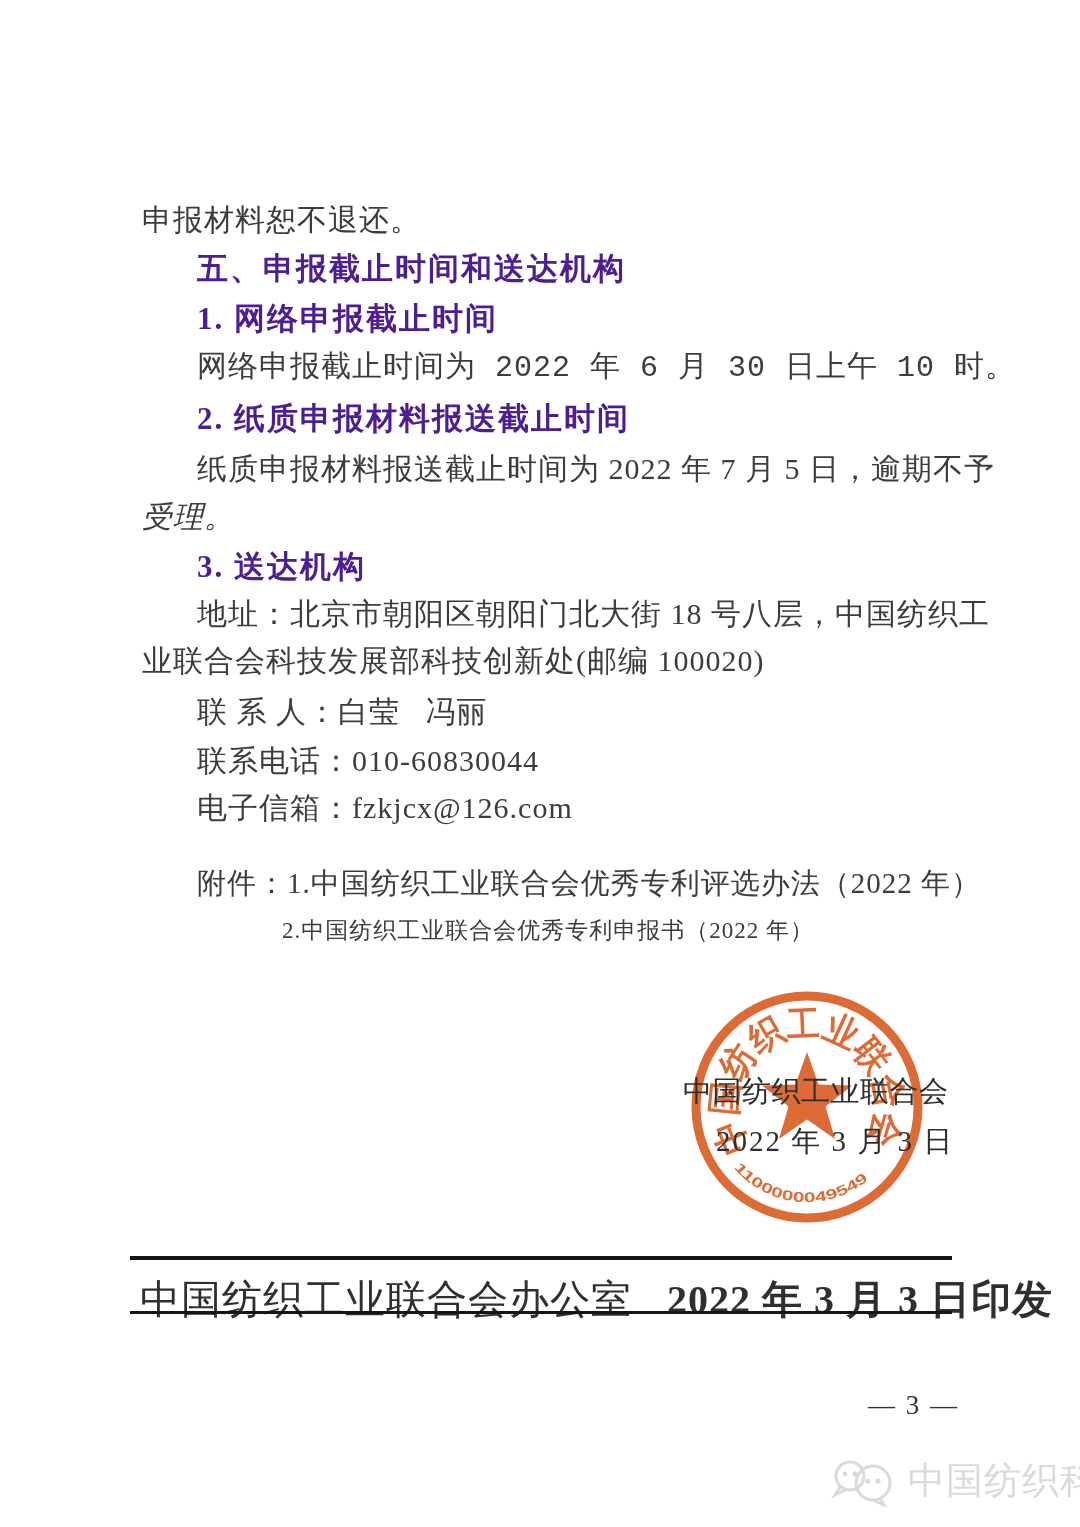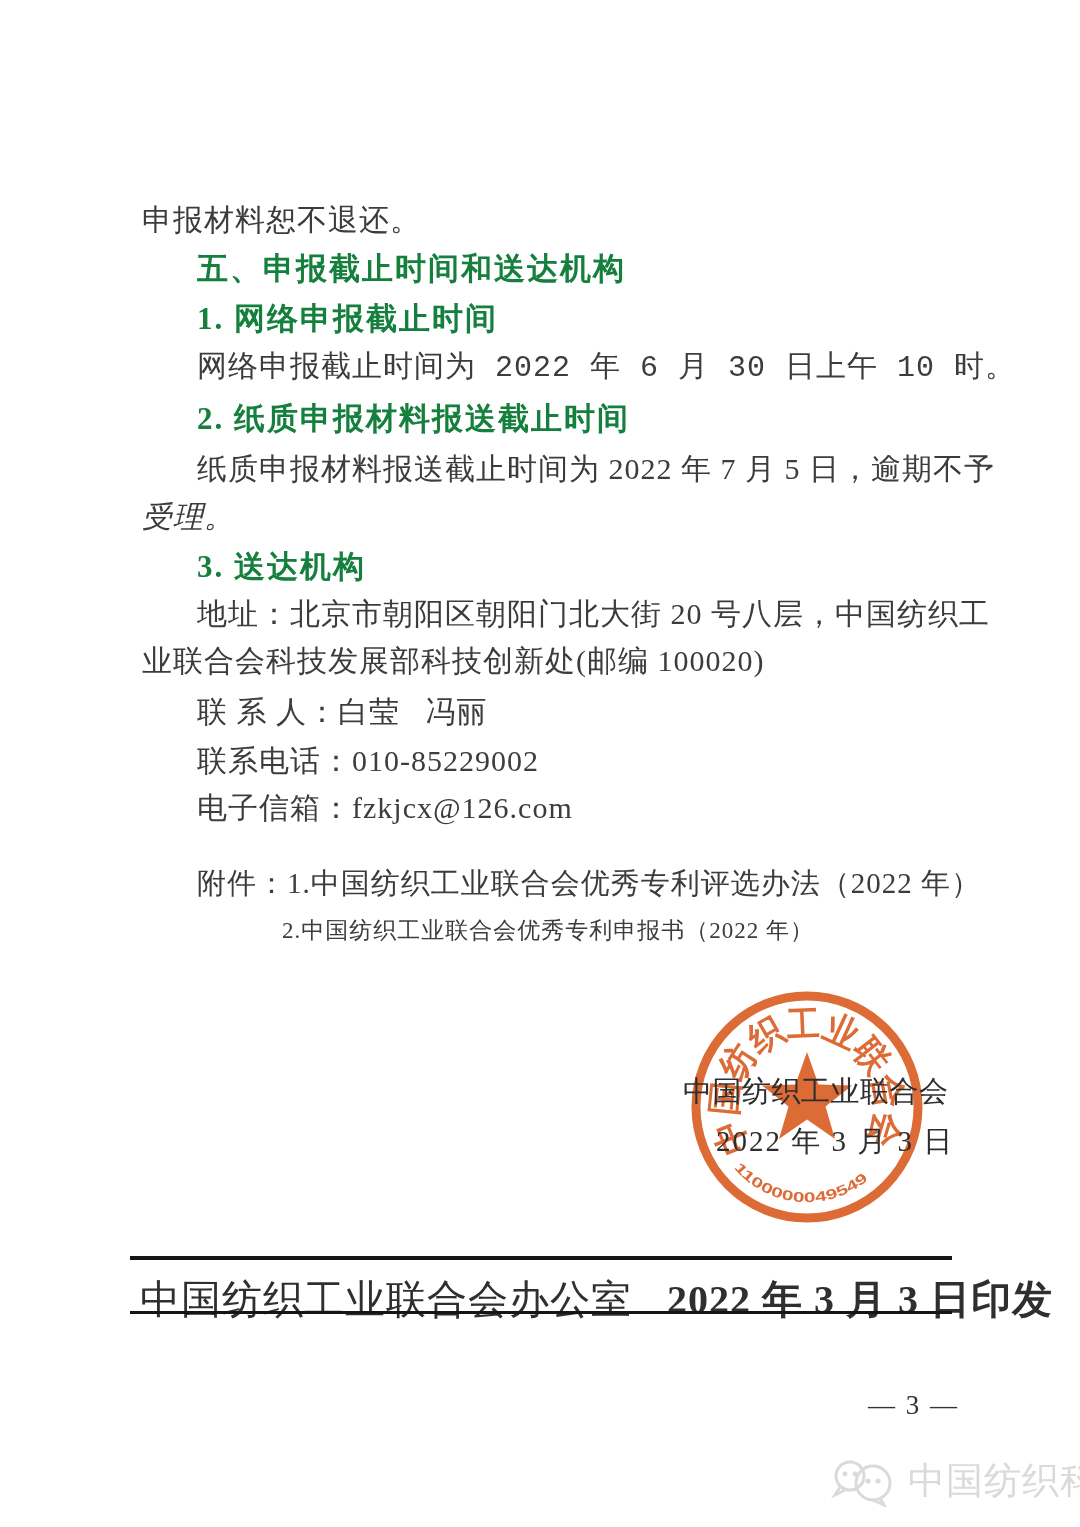--- a/index.html
+++ b/index.html
@@ -13,21 +13,21 @@
   .line{
     position:absolute;
     font-size:30px;
     color:#3c3c3c;
     letter-spacing:1px;
     white-space:pre;
     line-height:1.2;
   }
   .bold{
     font-weight:bold;
-    color:#15803d;
+    color:#4c1d95;
     font-size:31px;
     letter-spacing:2px;
   }
   .seal-svg{position:absolute;left:0;top:0;pointer-events:none;}
   .sig{
     position:absolute;
     font-size:29px;
     color:#2e2e2e;
     white-space:pre;
     letter-spacing:0.5px;
@@ -65,24 +65,24 @@
 <div class="page">
 
   <div class="line" style="left:142px;top:202px;">申报材料恕不退还。</div>
   <div class="line bold" style="left:197px;top:250px;">五、申报截止时间和送达机构</div>
   <div class="line bold" style="left:197px;top:300px;">1. 网络申报截止时间</div>
   <div class="line" style="left:197px;top:350px;font-family:Liberation Mono, monospace;">网络申报截止时间为 2022 年 6 月 30 日上午 10 时。</div>
   <div class="line bold" style="left:197px;top:400px;">2. 纸质申报材料报送截止时间</div>
   <div class="line" style="left:197px;top:451px;">纸质申报材料报送截止时间为 2022 年 7 月 5 日，逾期不予</div>
   <div class="line" style="left:142px;top:499px;font-style:italic;">受理。</div>
   <div class="line bold" style="left:197px;top:548px;">3. 送达机构</div>
-  <div class="line" style="left:197px;top:596px;">地址：北京市朝阳区朝阳门北大街 20 号八层，中国纺织工</div>
+  <div class="line" style="left:197px;top:596px;">地址：北京市朝阳区朝阳门北大街 18 号八层，中国纺织工</div>
   <div class="line" style="left:142px;top:643px;">业联合会科技发展部科技创新处(邮编 100020)</div>
   <div class="line" style="left:197px;top:694px;">联 系 人：白莹   冯丽</div>
-  <div class="line" style="left:197px;top:743px;">联系电话：010-85229002</div>
+  <div class="line" style="left:197px;top:743px;">联系电话：010-60830044</div>
   <div class="line" style="left:197px;top:790px;">电子信箱：fzkjcx@126.com</div>
   <div class="line" style="left:197px;top:866px;font-size:29px;">附件：1.中国纺织工业联合会优秀专利评选办法（2022 年）</div>
   <div class="line" style="left:282px;top:917px;font-size:23px;">2.中国纺织工业联合会优秀专利申报书（2022 年）</div>
 
   <svg class="seal-svg" width="1080" height="1527" viewBox="0 0 1080 1527" aria-hidden="true">
     <g opacity="0.88">
       <circle cx="807" cy="1107" r="111" fill="none" stroke="#d9571b" stroke-width="9"></circle>
       <polygon fill="#d9571b" points="807,1052 818.5,1084.5 852,1085.5 825.5,1106.5 835,1139 807,1119.5 779,1139 788.5,1106.5 762,1085.5 795.5,1084.5"></polygon>
       <defs>
         <path id="ringPath" d="M 750,1147 A 70,70 0 1 1 864,1147" fill="none"></path>

